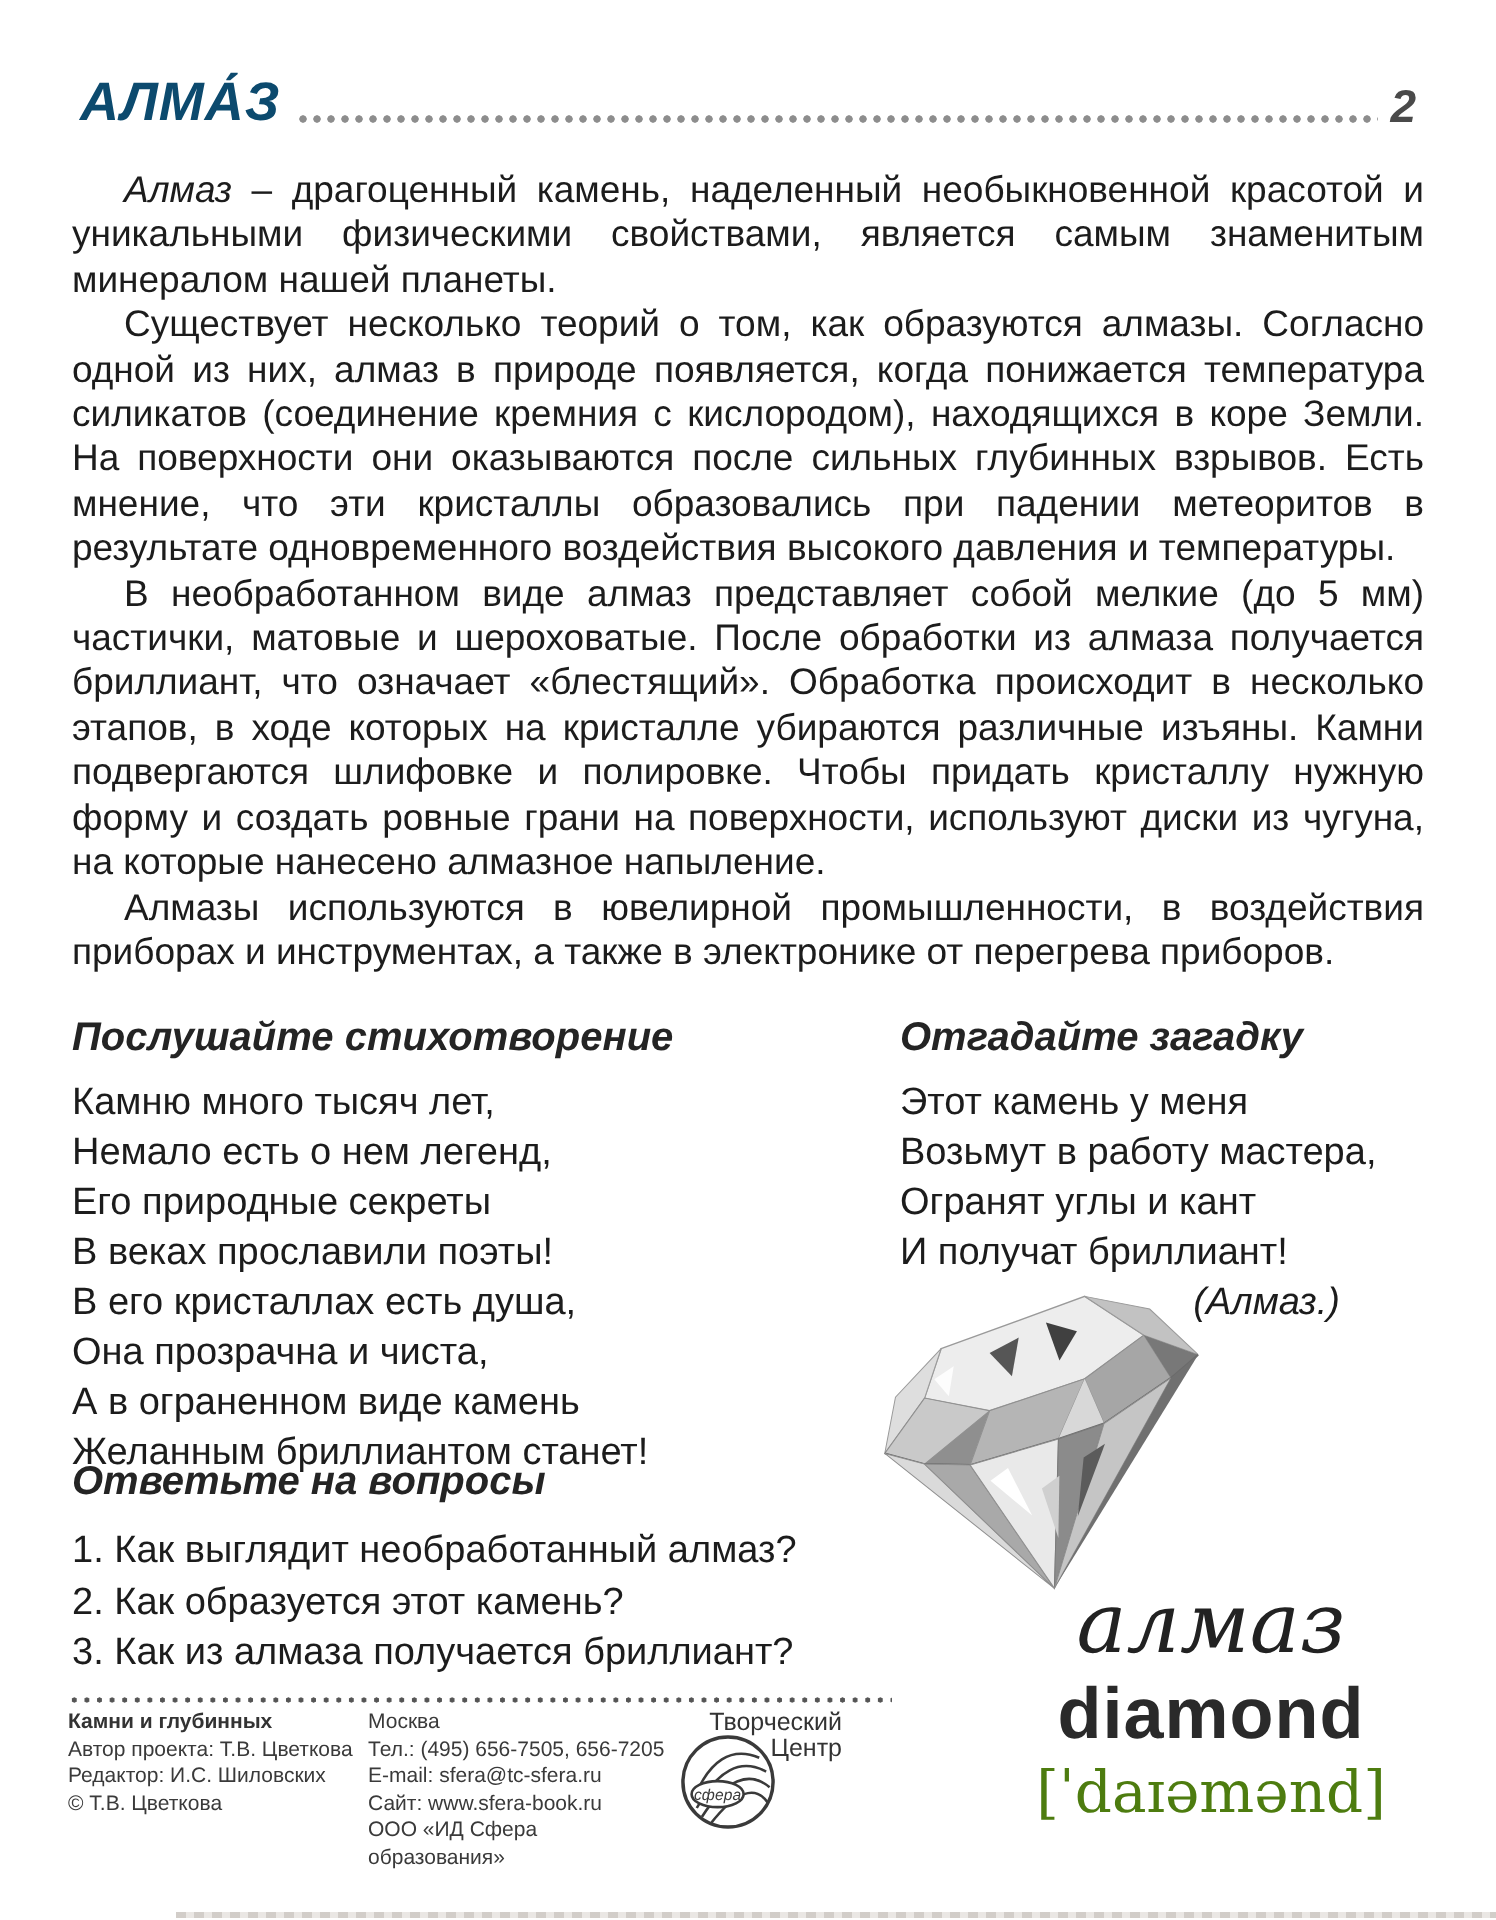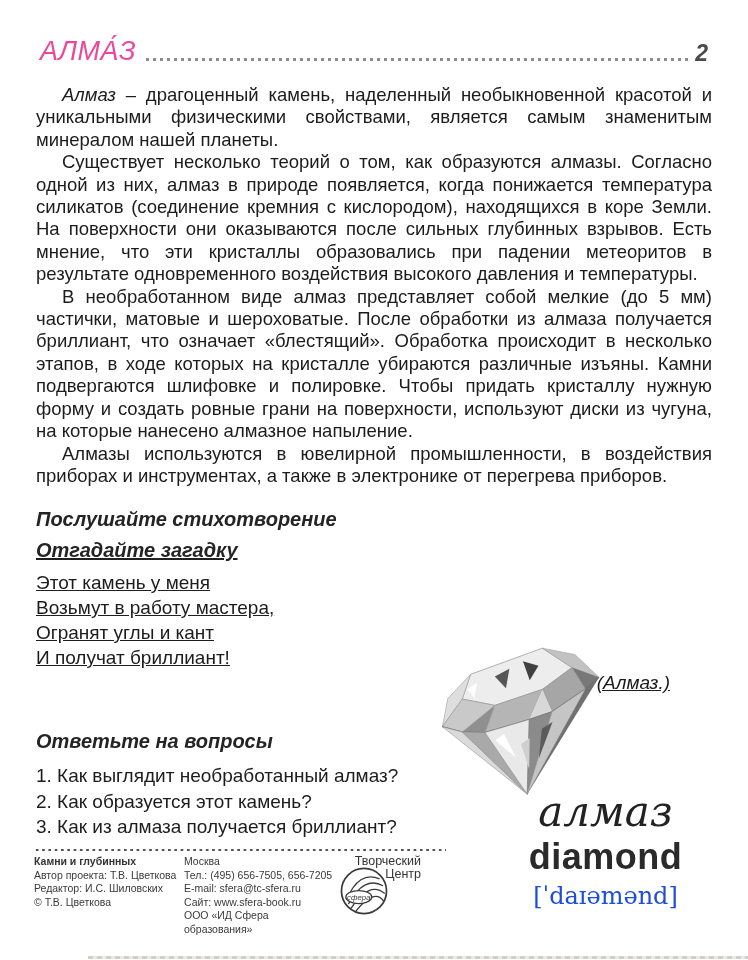--- a/index.html
+++ b/index.html
@@ -10,22 +10,22 @@
     overflow:hidden;
     font-family:"Liberation Sans",sans-serif;
     color:#1f1f1f;
   }
   
   .title-row{
     position:absolute;left:40px;right:40px;top:36px;
     display:flex;align-items:flex-end;
   }
   .page-title{
-    font-size:27px;font-weight:normal;font-style:italic;
-    letter-spacing:.5px;color:#ec4899;white-space:nowrap;
+    font-size:27px;font-weight:bold;font-style:italic;
+    letter-spacing:.5px;color:#0c4a6e;white-space:nowrap;
   }
   .title-dots{
     flex:1;height:5px;margin:0 6px 5px 8px;
     background-image:radial-gradient(circle,#8d8d8d 1.7px,transparent 2px);
     background-size:7px 5px;background-repeat:repeat-x;background-position:0 50%;
   }
   .page-num{
     font-size:23px;font-weight:bold;font-style:italic;color:#4a4a4a;
     padding-bottom:0;
   }
@@ -45,24 +45,23 @@
     font-size:54px;font-weight:bold;letter-spacing:2px;
     color:rgba(255,255,255,.72);
     -webkit-text-stroke:1.5px #c7c7c7;
     text-shadow:2px 3px 3px rgba(60,60,60,.22);
     white-space:nowrap;
   }
   
   .cols{
     position:absolute;left:36px;right:36px;top:508px;
     display:flex;
-    flex-direction:column;
   }
   .col-left{width:414px;flex:none;}
-  .col-right{flex:1;text-decoration:underline;}
+  .col-right{flex:1;}
   .sec-head{
     font-size:20px;font-weight:bold;font-style:italic;color:#242424;
     margin:0 0 8px 0;
   }
   .pre{white-space:pre-line;}
   .verse{font-size:19px;line-height:25px;color:#1c1c1c;}
   .riddle-answer{
     font-size:19px;font-style:italic;text-align:right;
     padding-right:42px;margin-top:2px;color:#1c1c1c;
   }
@@ -84,21 +83,21 @@
   .word-ru{
     font-family:"DejaVu Serif",serif;font-style:italic;
     font-size:42px;line-height:48px;color:#222;
   }
   .word-en{
     font-family:"Liberation Sans",sans-serif;font-weight:bold;
     font-size:36px;line-height:42px;color:#2a2a2a;letter-spacing:.5px;
   }
   .word-tr{
     font-family:"DejaVu Serif",serif;
-    font-size:24px;line-height:36px;color:#1d4ed8;
+    font-size:29px;line-height:36px;color:#4d7c0f;
   }
   
   .footer{
     position:absolute;left:34px;top:848px;width:412px;
     padding-top:7px;
     background-image:radial-gradient(circle,#555 1.2px,transparent 1.4px);
     background-size:6.3px 4px;background-repeat:repeat-x;background-position:0 0;
     display:flex;align-items:flex-start;
   }
   .f-col{font-size:10.5px;line-height:13.5px;color:#3a3a3a;}
@@ -133,20 +132,28 @@
     <p><i>Алмаз</i><span> – драгоценный камень, наделенный необыкновенной красотой и уникальными физическими свойствами, является самым знаменитым минералом нашей планеты.</span></p>
     <p><i></i><span>Существует несколько теорий о том, как образуются алмазы. Согласно одной из них, алмаз в природе появляется, когда понижается температура силикатов (соединение кремния с кислородом), находящихся в коре Земли. На поверхности они оказываются после сильных глубинных взрывов. Есть мнение, что эти кристаллы образовались при падении метеоритов в результате одновременного воздействия высокого давления и температуры.</span></p>
     <p><i></i><span>В необработанном виде алмаз представляет собой мелкие (до 5 мм) частички, матовые и шероховатые. После обработки из алмаза получается бриллиант, что означает «блестящий». Обработка происходит в несколько этапов, в ходе которых на кристалле убираются различные изъяны. Камни подвергаются шлифовке и полировке. Чтобы придать кристаллу нужную форму и создать ровные грани на поверхности, используют диски из чугуна, на которые нанесено алмазное напыление.</span></p>
     <p><i></i><span>Алмазы используются в ювелирной промышленности, в воздействия приборах и инструментах, а также в электронике от перегрева приборов.</span></p>
   </div>
 
 
   <div class="cols">
     <div class="col-left">
       <div class="sec-head">Послушайте стихотворение</div>
+      <div class="verse pre">Камню много тысяч лет,
+Немало есть о нем легенд,
+Его природные секреты
+В веках прославили поэты!
+В его кристаллах есть душа,
+Она прозрачна и чиста,
+А в ограненном виде камень
+Желанным бриллиантом станет!</div>
     </div>
     <div class="col-right">
       <div class="sec-head">Отгадайте загадку</div>
       <div class="verse pre">Этот камень у меня
 Возьмут в работу мастера,
 Огранят углы и кант
 И получат бриллиант!</div>
       <div class="riddle-answer">(Алмаз.)</div>
     </div>
   </div>

